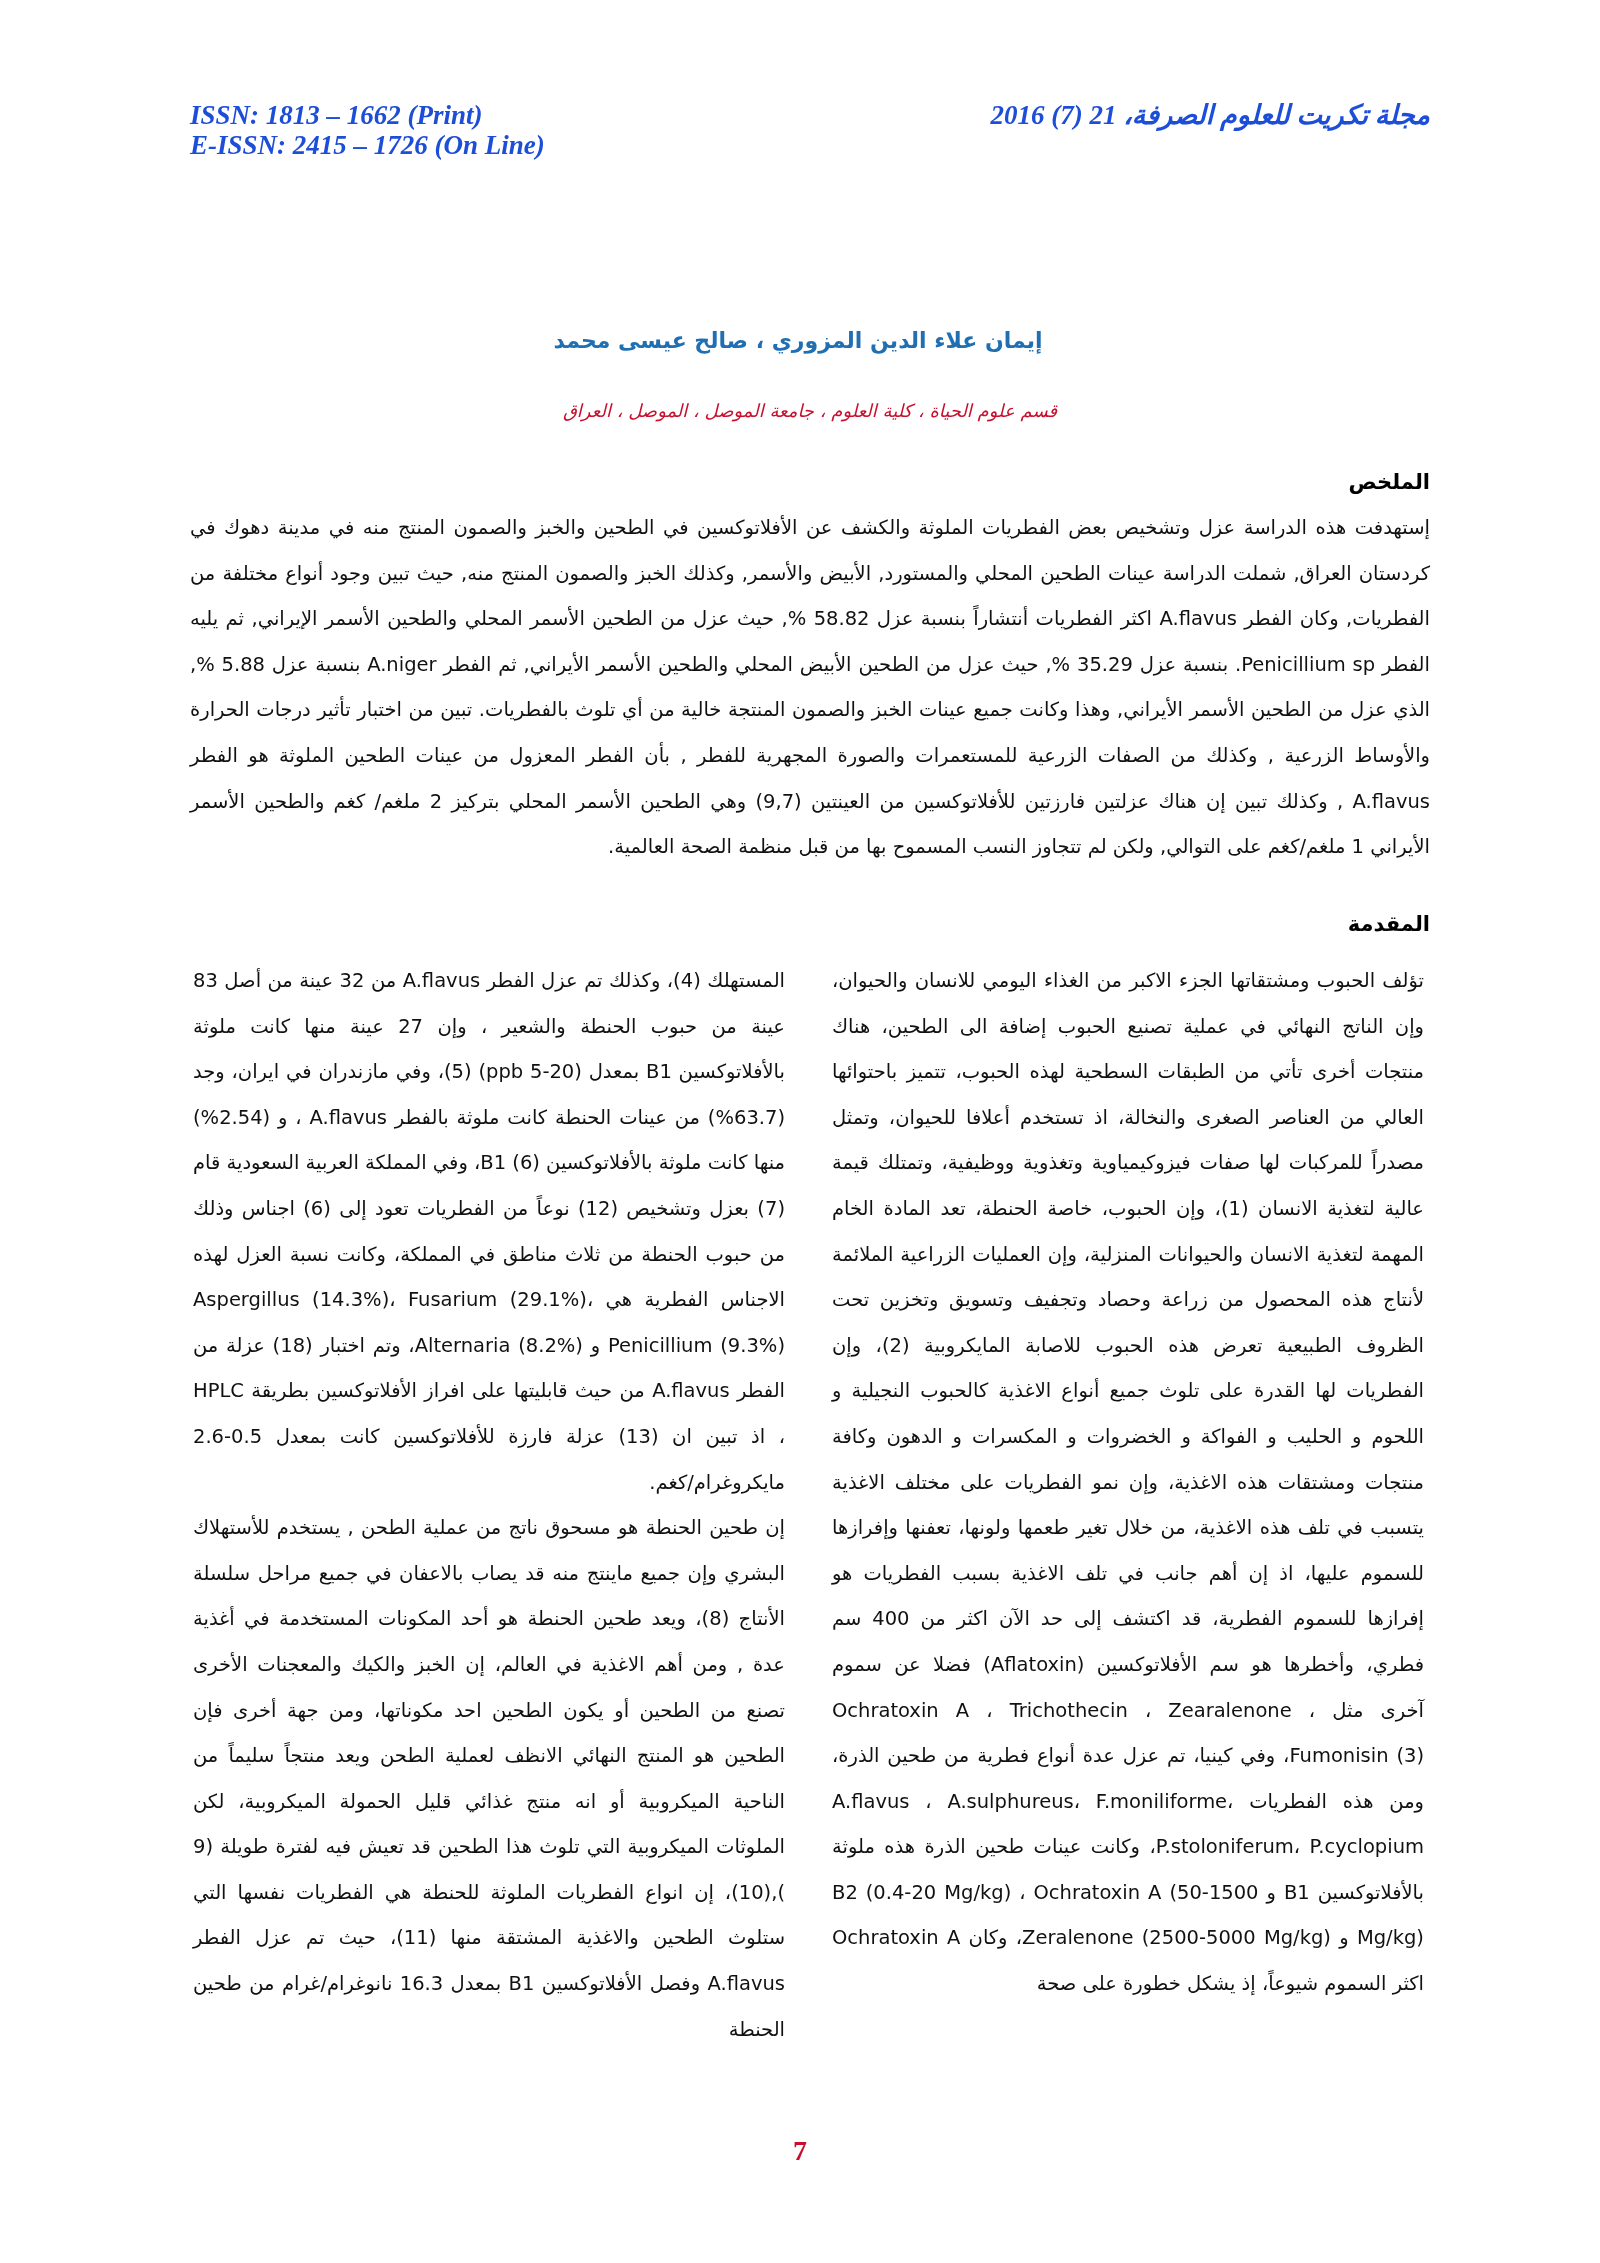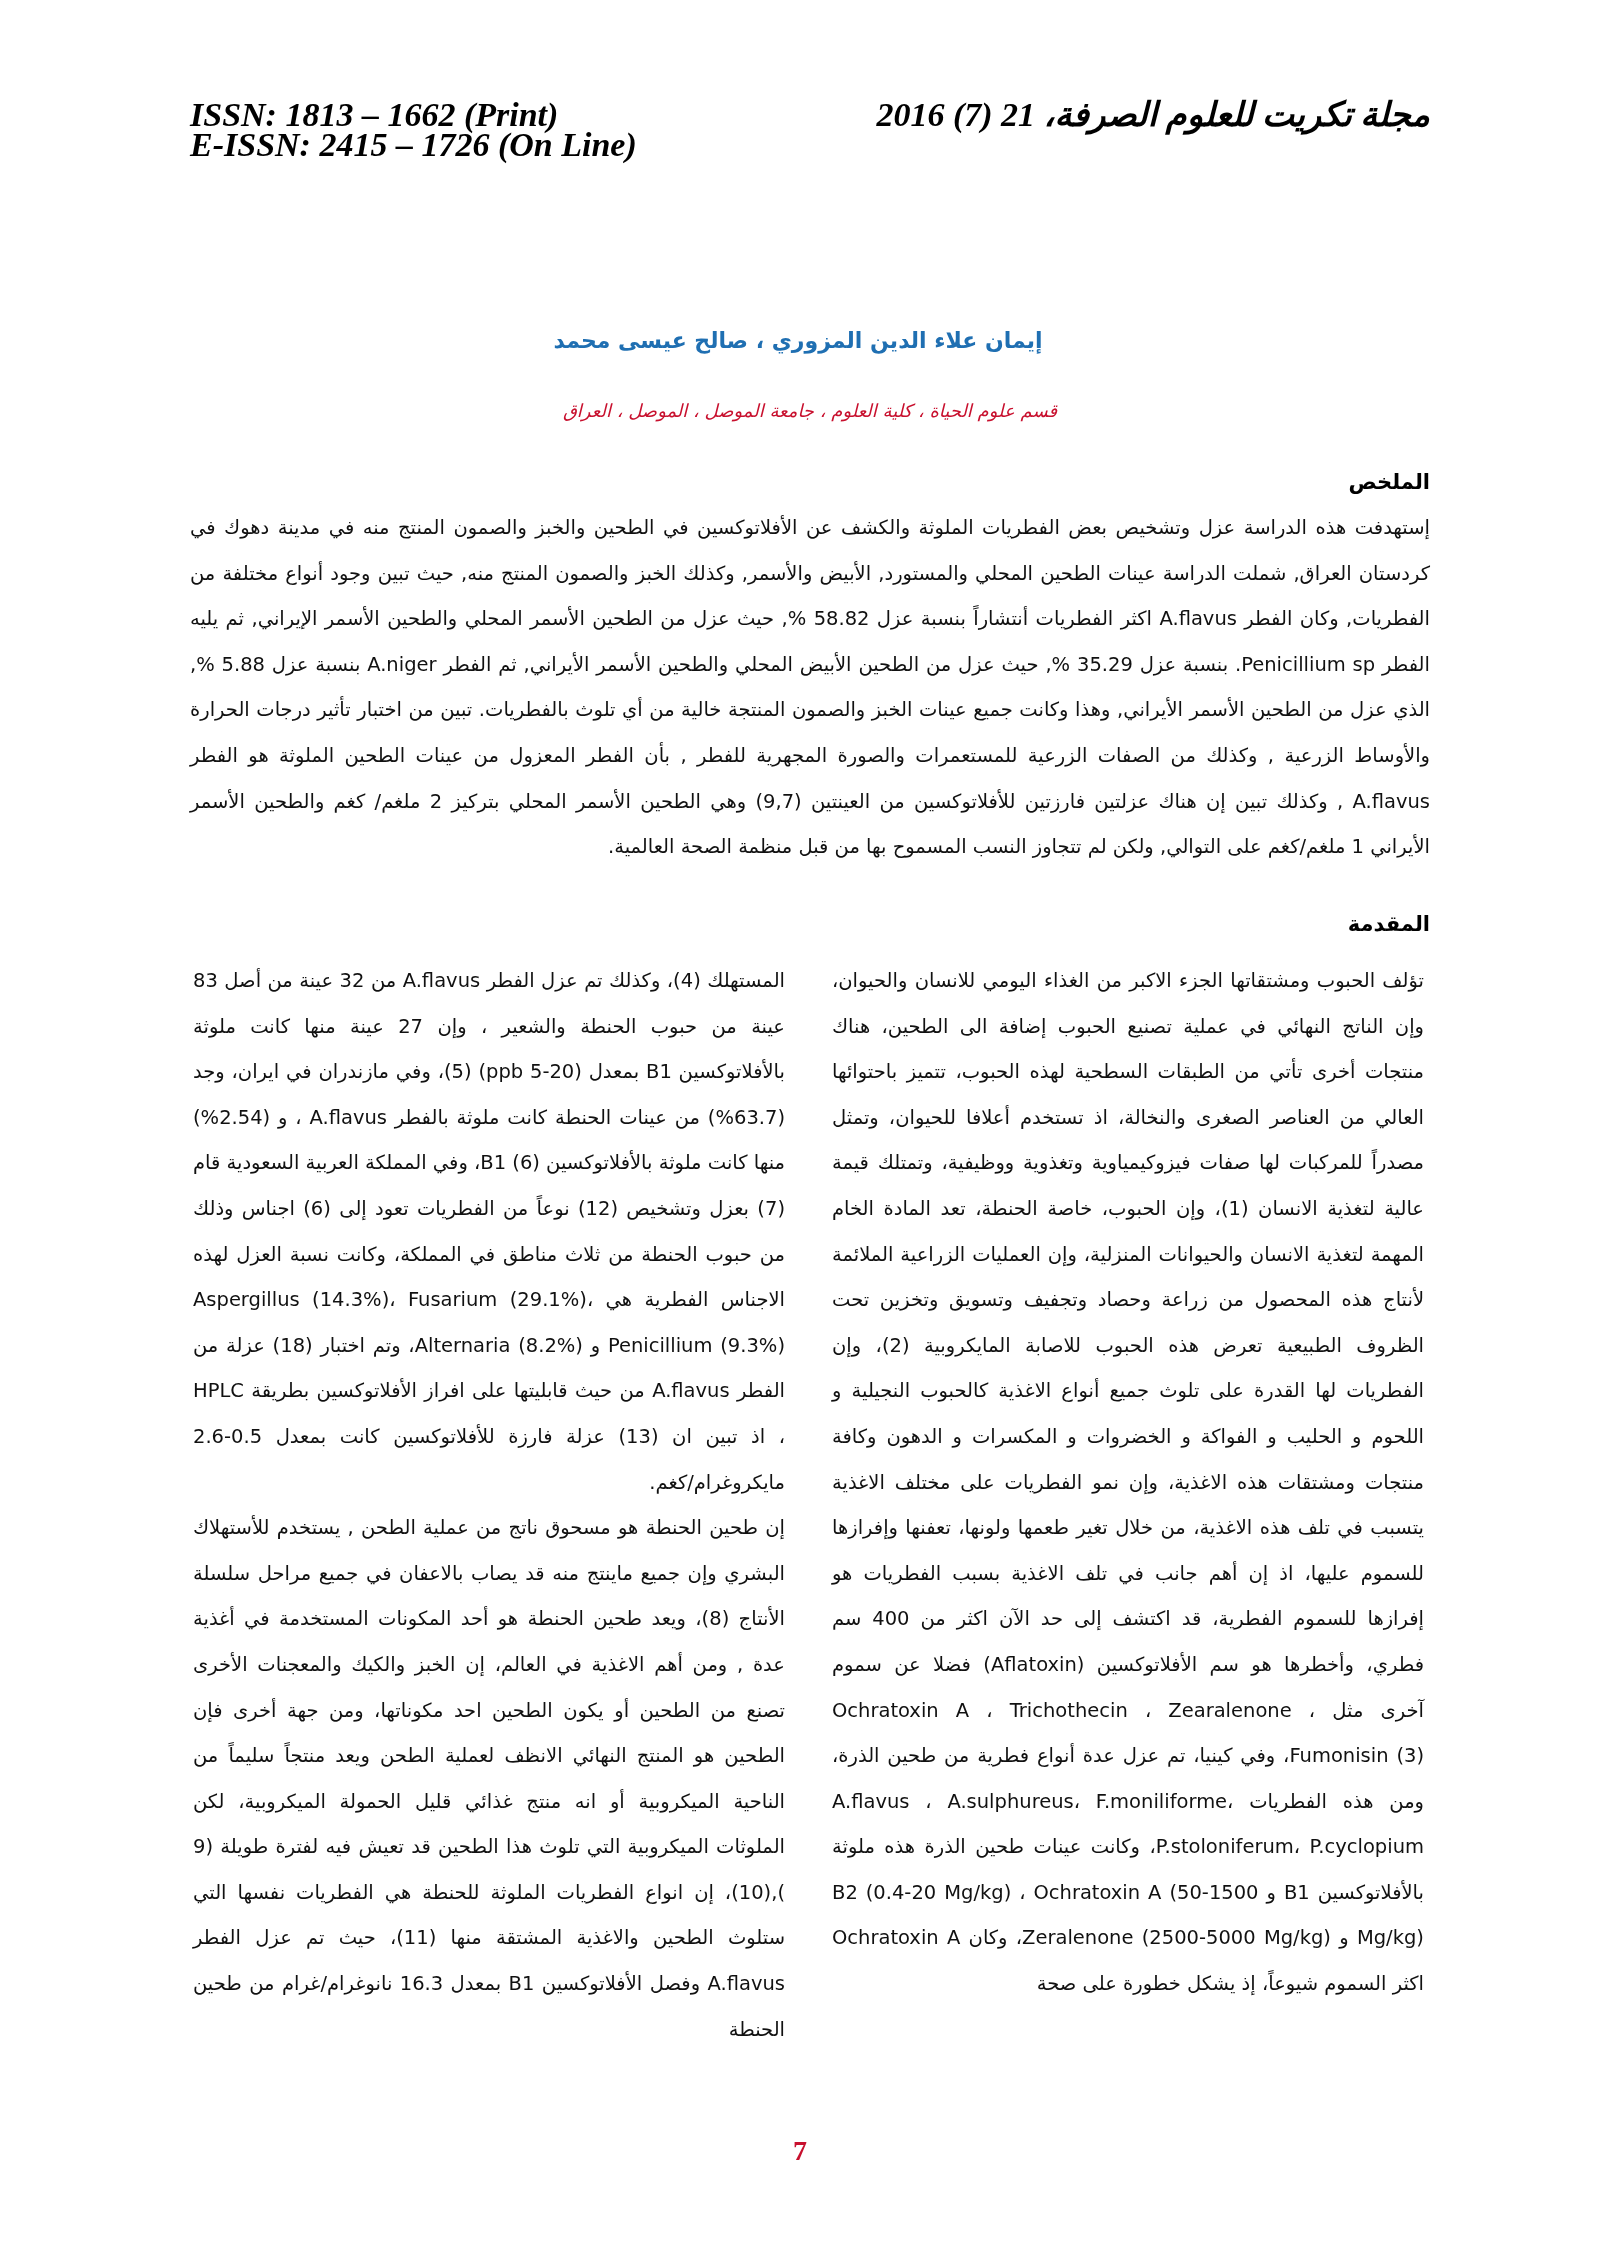--- a/index.html
+++ b/index.html
@@ -1,17 +1,17 @@
 <!DOCTYPE html>
 <html><head>
 <meta charset="utf-8">
 <style>
   html, body { margin: 0; padding: 0; background: #ffffff; }
   body { width: 1600px; height: 2263px; position: relative; overflow: hidden; font-family: "Liberation Serif", serif; color: #111; }
-  .hdr { position: absolute; font-family: "Liberation Serif", serif; font-weight: bold; font-style: italic; color: #000000; font-size: 34px; line-height: 30px; }
+  .hdr { position: absolute; font-family: "Liberation Serif", serif; font-weight: bold; font-style: italic; color: #1d4ed8; font-size: 27px; line-height: 30px; }
   .hdr-left { left: 190px; top: 100px; text-align: left; direction: ltr; }
   .hdr-right { right: 170px; top: 100px; direction: rtl; text-align: left; }
   .title { position: absolute; left: 200px; width: 1220px; top: 200px; text-align: center; direction: rtl; font-family: "DejaVu Sans", sans-serif; font-weight: bold; font-size: 38px; line-height: 68px; color: #000; text-shadow: 1px 1px 0 #555; }
   .authors { position: absolute; left: 188px; width: 1220px; top: 328px; text-align: center; direction: rtl; font-family: "DejaVu Sans", sans-serif; font-weight: bold; font-size: 22px; color: #1f6fb2; }
   .affil { position: absolute; left: 200px; width: 1220px; top: 376px; text-align: center; direction: rtl; font-family: "DejaVu Sans", sans-serif; font-style: italic; font-size: 18px; color: #c8102e; margin-top: 24px; }
   .sec-head { position: absolute; right: 170px; direction: rtl; font-family: "DejaVu Sans", sans-serif; font-weight: bold; font-size: 21px; color: #000; }
   .abstract { position: absolute; left: 190px; width: 1240px; top: 505px; direction: rtl; text-align: justify; text-align-last: right; font-family: "DejaVu Sans", sans-serif; font-size: 19.5px; line-height: 45.6px; }
   .abstract p { margin: 0; }
   .col { position: absolute; top: 958px; width: 592px; direction: rtl; text-align: justify; text-align-last: right; font-family: "DejaVu Sans", sans-serif; font-size: 19.5px; line-height: 45.6px; }
   .col p { margin: 0; }

